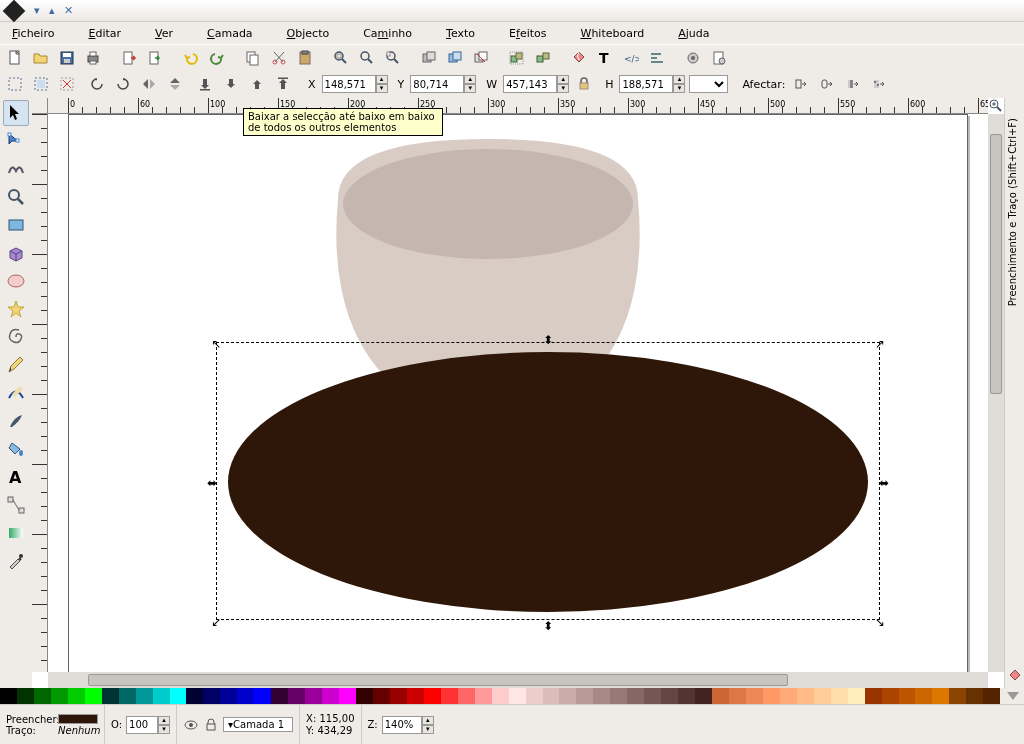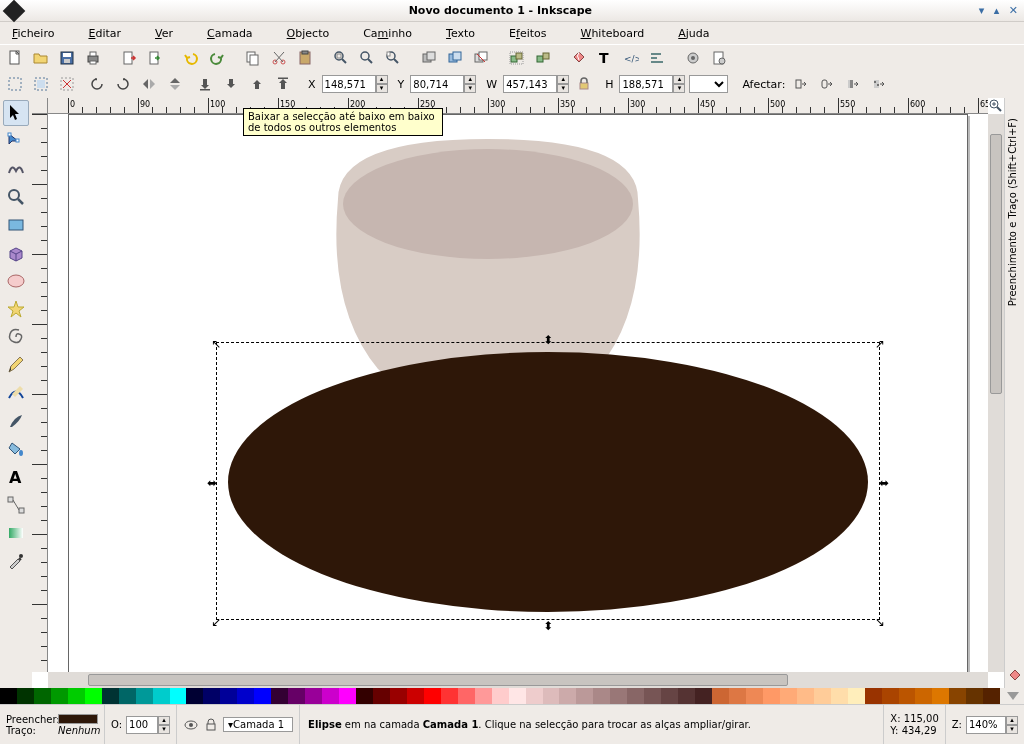--- a/index.html
+++ b/index.html
@@ -68,21 +68,20 @@
 .statusbar .section { padding: 0 6px; border-left: 1px solid #ccc; height: 100%; display: flex; align-items: center; gap: 4px; }
 .statusbar .layer-sel { background: #fff; border: 1px solid #999; padding: 1px 4px; min-width: 70px; }
 .statusbar .msg { flex: 1; padding: 0 8px; }
 .statusbar .coords { font-family: monospace; font-size: 10px; line-height: 12px; }
 </style>
 </head>
 <body>
 
 <div class="titlebar">
   <div class="app-icon"></div>
-  <div class="title">Novo documento 1 - Inkscape</div>
   <div class="win-btns">
     <span>▾</span>
     <span>▴</span>
     <span>✕</span>
   </div>
 </div>
 
 <div class="menubar" id="menubar">
     <span class="menu-item"><u>F</u>icheiro</span>
     <span class="menu-item"><u>E</u>ditar</span>
@@ -508,21 +507,21 @@
   <div class="canvas-wrap">
     <div class="ruler-corner"></div>
     <div class="ruler-h" id="ruler-h">
         <div class="tick major" style="left: 20px;"></div>
         <div class="num" style="left: 22px;">0</div>
         <div class="tick" style="left: 34px;"></div>
         <div class="tick" style="left: 48px;"></div>
         <div class="tick" style="left: 62px;"></div>
         <div class="tick" style="left: 76px;"></div>
         <div class="tick major" style="left: 90px;"></div>
-        <div class="num" style="left: 92px;">90</div>
+        <div class="num" style="left: 92px;">60</div>
         <div class="tick" style="left: 104px;"></div>
         <div class="tick" style="left: 118px;"></div>
         <div class="tick" style="left: 132px;"></div>
         <div class="tick" style="left: 146px;"></div>
         <div class="tick major" style="left: 160px;"></div>
         <div class="num" style="left: 162px;">100</div>
         <div class="tick" style="left: 174px;"></div>
         <div class="tick" style="left: 188px;"></div>
         <div class="tick" style="left: 202px;"></div>
         <div class="tick" style="left: 216px;"></div>
@@ -774,23 +773,20 @@
     <svg width="16" height="16">
         <ellipse cx="8" cy="8" rx="6" ry="4" fill="none" stroke="#555"></ellipse>
         <circle cx="8" cy="8" r="2" fill="#555"></circle>
       </svg>
     <svg width="16" height="16">
         <rect x="4" y="7" width="8" height="6" fill="none" stroke="#555"></rect>
         <path d="M5 7 v-2 a3 3 0 0 1 6 0 v2" fill="none" stroke="#555"></path>
       </svg>
     <div class="layer-sel">▾<span>Camada 1</span></div>
   </div>
-  <div class="msg section">
-    <span><b>Elipse</b> <span>em na camada</span> <b>Camada 1</b><span>. Clique na selecção para trocar as alças ampliar/girar.</span></span>
-  </div>
   <div class="section">
     <div class="coords">
       <div><span>X:</span> <span>115,00</span></div>
       <div><span>Y:</span> <span>434,29</span></div>
     </div>
   </div>
   <div class="section">
     <span>Z:</span>
     <span class="spin">
         <input style="width: 40px;" value="140%">

